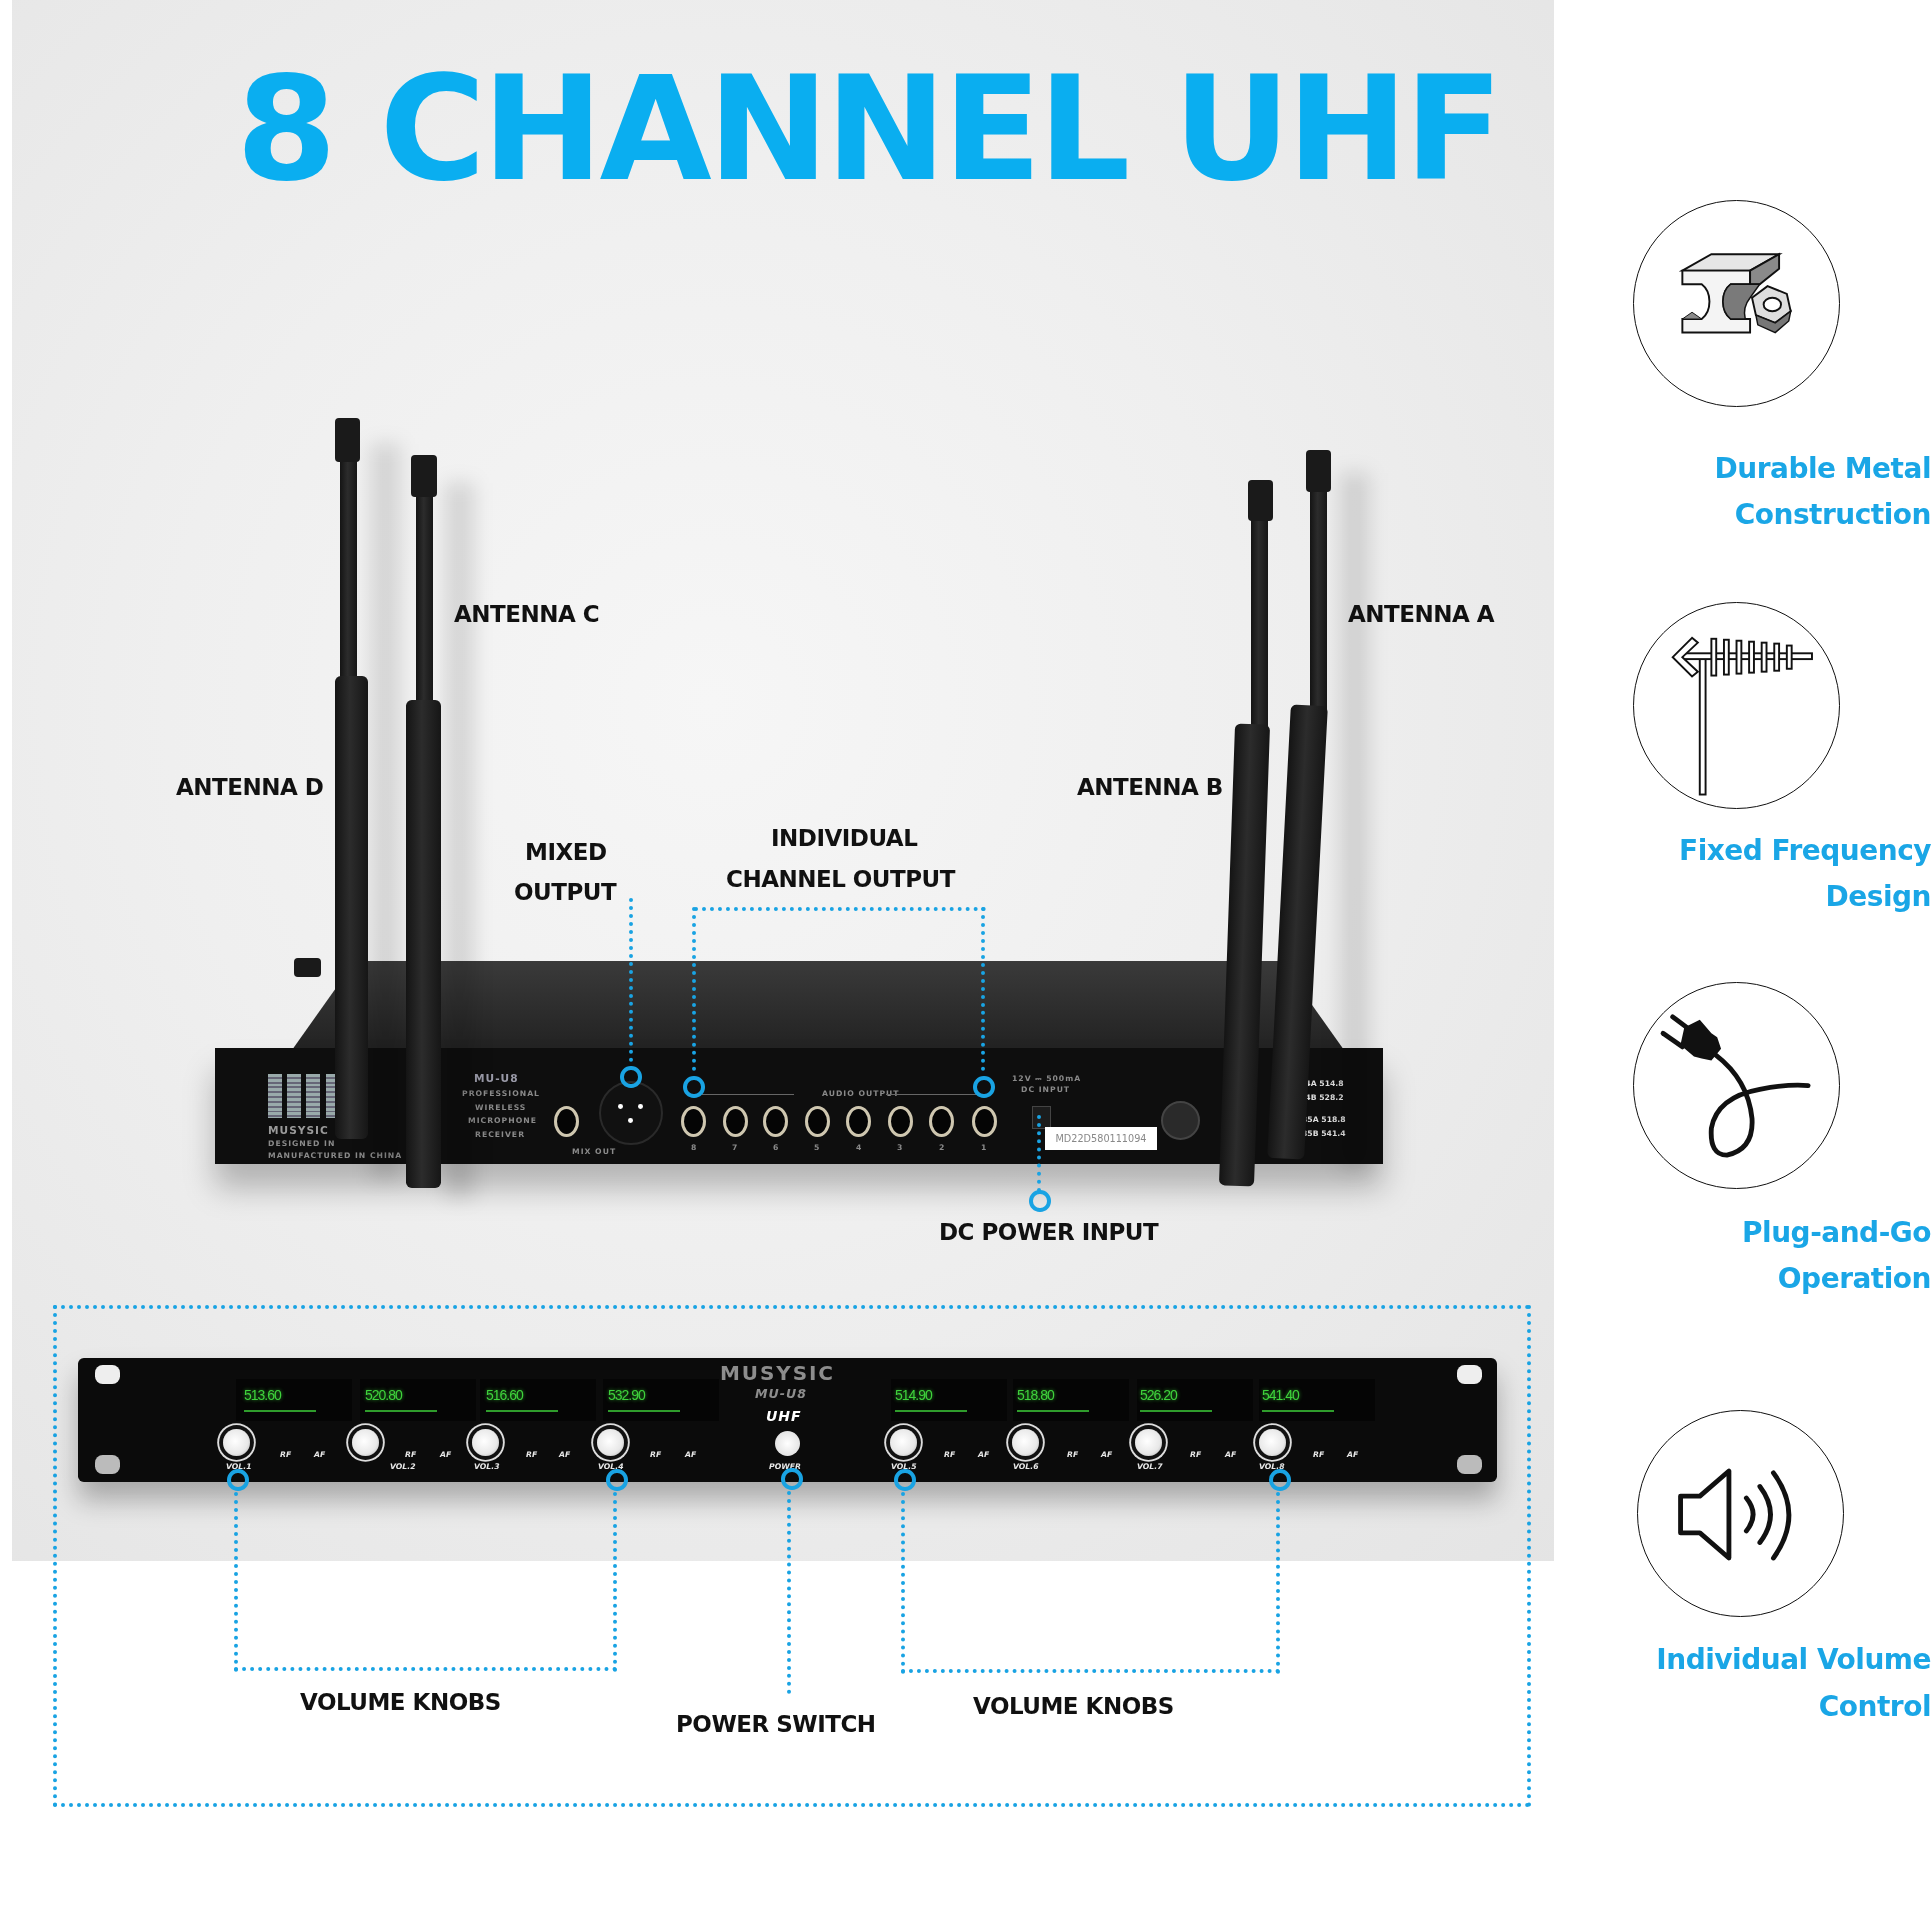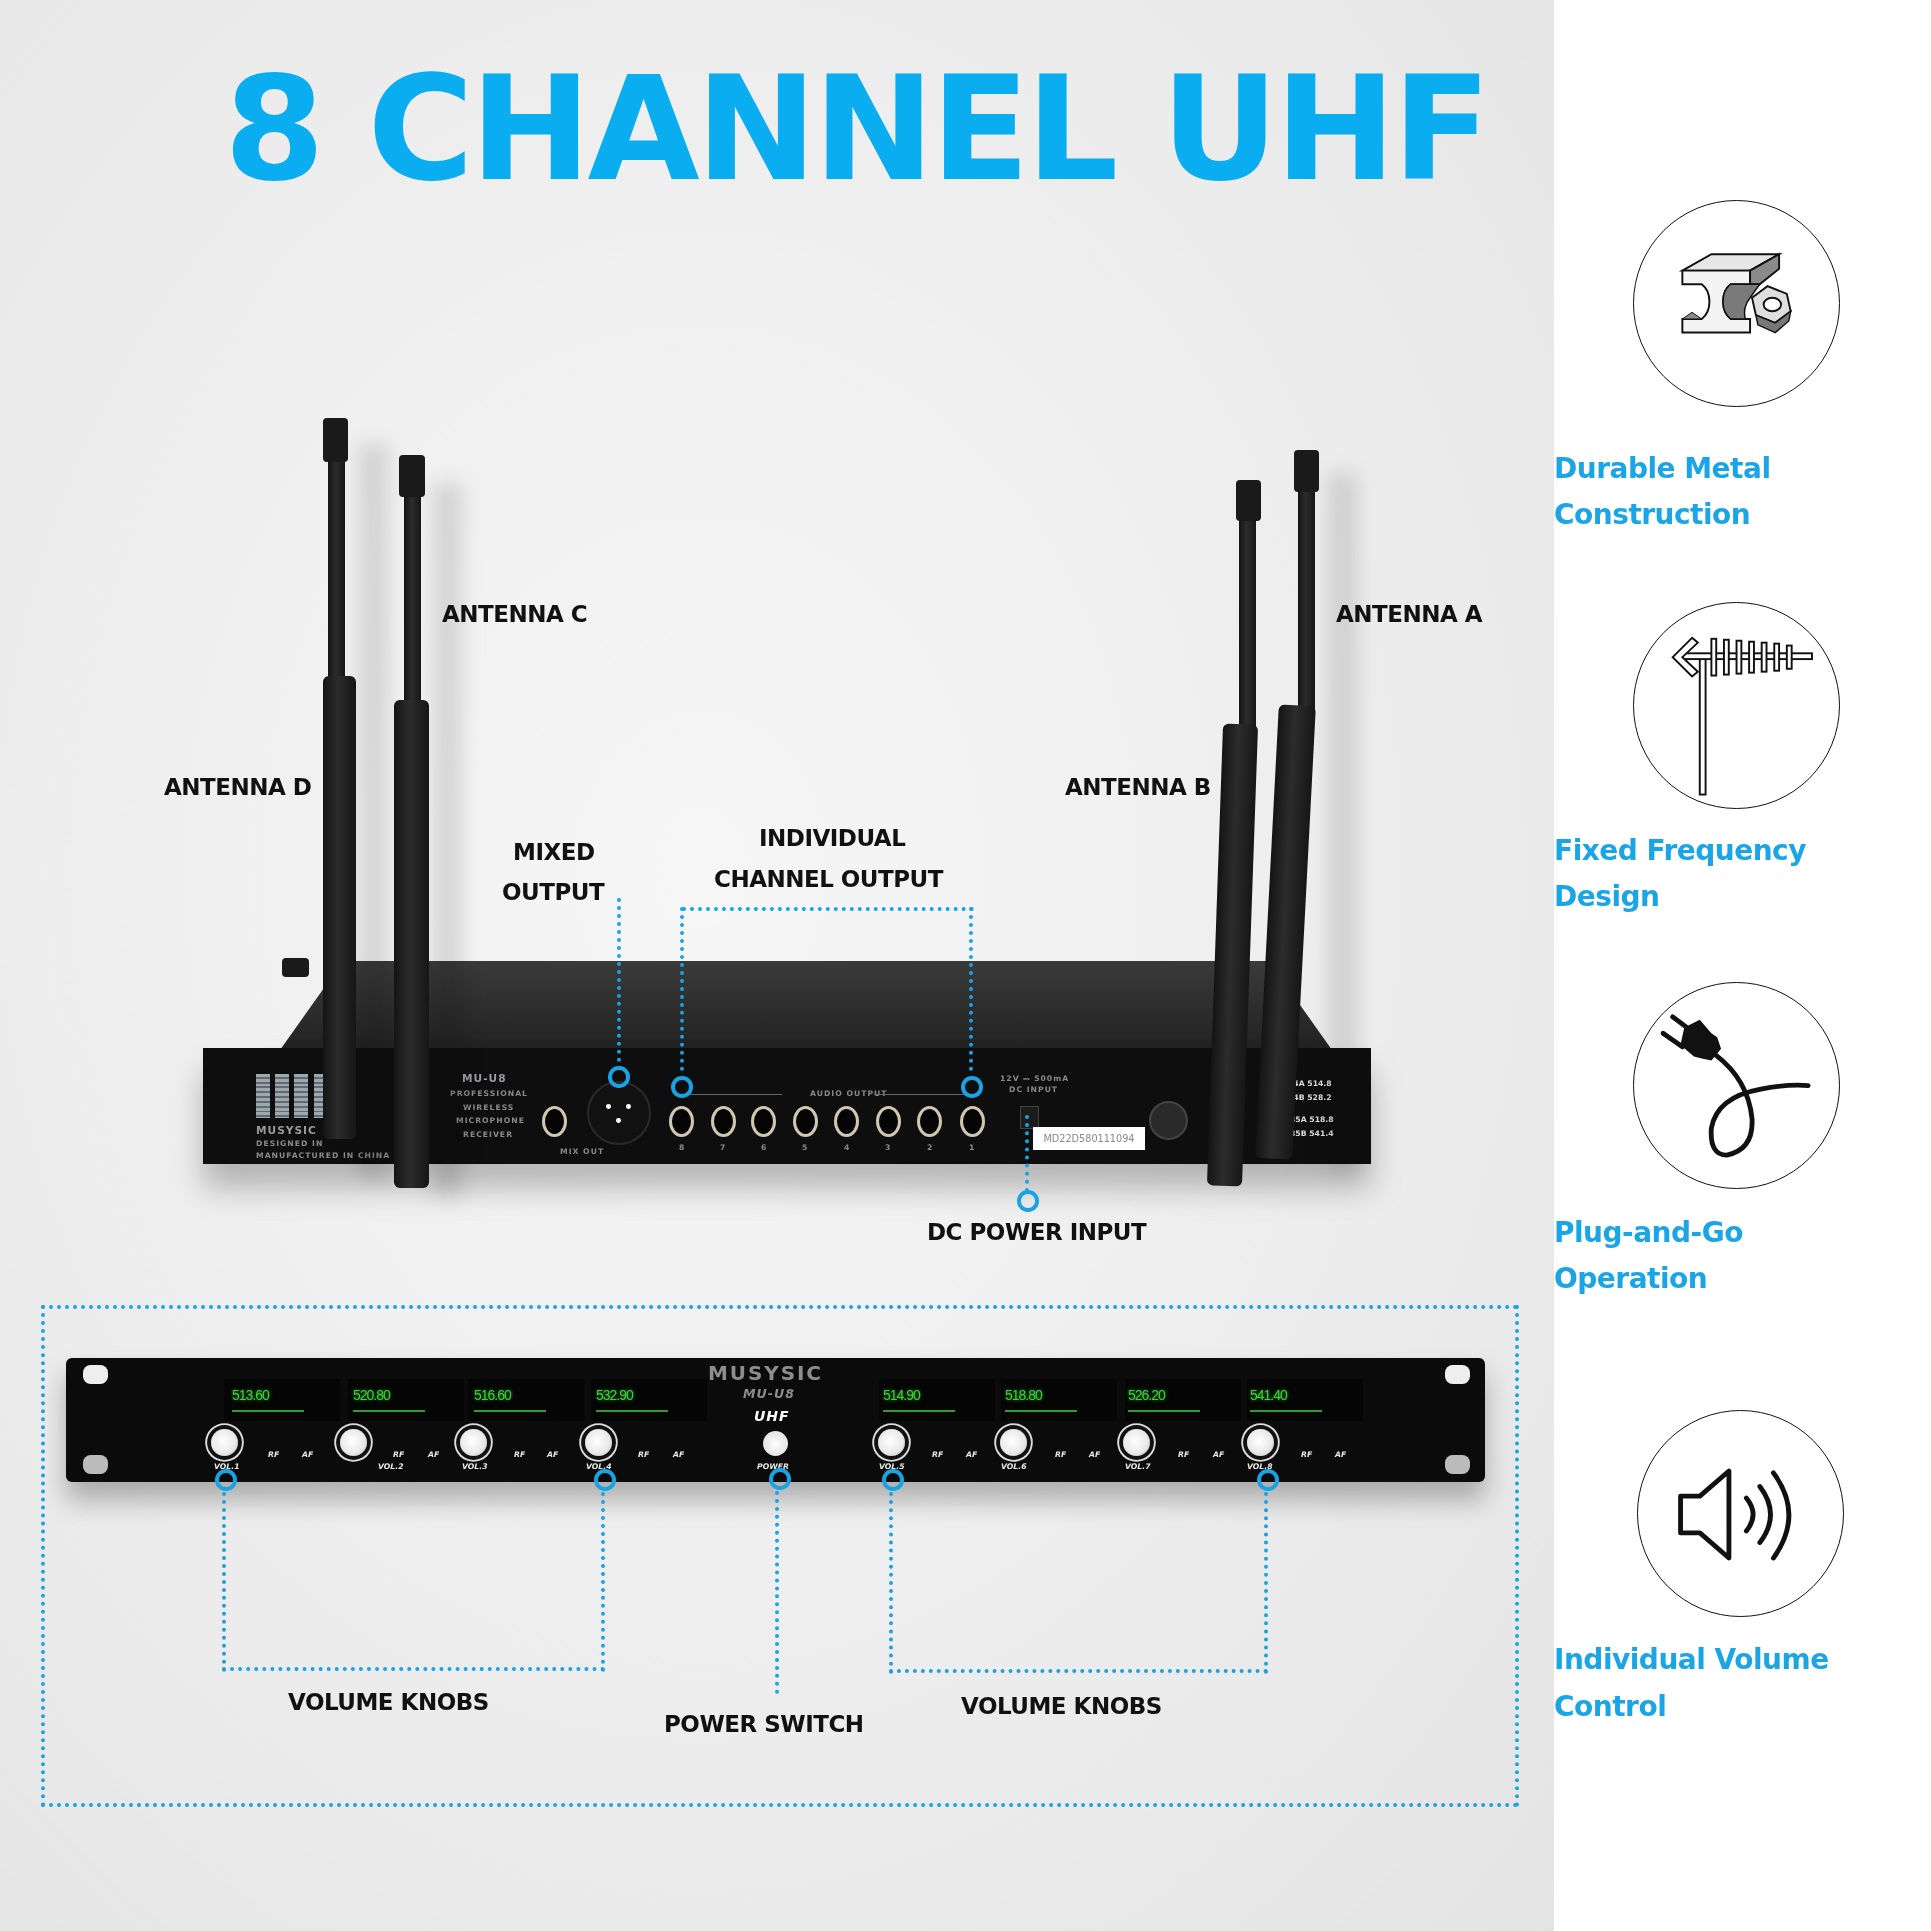--- a/index.html
+++ b/index.html
@@ -1,17 +1,17 @@
 <!DOCTYPE html>
 <html><head>
 <meta charset="utf-8">
 <style>
   html, body { margin:0; padding:0; }
   body { width:1931px; height:1931px; position:relative; overflow:hidden; font-family:"Liberation Sans", sans-serif; }
-  #canvas { position:absolute; left:0; top:0; width:1554px; height:1931px;
+  #canvas { position:absolute; left:12px; top:0; width:1554px; height:1561px;
     background: radial-gradient(ellipse at 45% 45%, #f6f6f6 0%, #efefef 45%, #e4e4e4 100%); }
   #sidebar { position:absolute; left:1554px; top:0; width:377px; height:1931px; background:#ffffff; }
 
   .title-1 { position:absolute; left:224px; top:56px; width:1149px; text-align:center;
     font-family:"DejaVu Sans", sans-serif; font-weight:bold; font-size:145px; line-height:145px;
     color:#0aaef0; letter-spacing:-3.9px; white-space:nowrap; }
   .title-2 { position:absolute; left:220px; top:225px; width:1159px; text-align:center;
     font-family:"DejaVu Sans", sans-serif; font-weight:bold; font-size:108px; line-height:108px;
     color:#0b0b0b; letter-spacing:-1px; white-space:nowrap; }
 
@@ -54,21 +54,21 @@
     box-shadow: 0 0 0 3.9px #111, 0 0 0 5.8px #ddd; }
   .tiny { position:absolute; color:#e8e8e8; font-family:"DejaVu Sans", sans-serif; font-size:7.7px; font-weight:bold; font-style:italic; white-space:nowrap; }
   .logo { position:absolute; left:708px; top:1361px; color:#8d8d8d; font-family:"DejaVu Sans", sans-serif; font-weight:bold; font-size:20px; letter-spacing:1.9px; }
   .model { position:absolute; left:743px; top:1386px; color:#8d8d8d; font-family:"DejaVu Sans", sans-serif; font-weight:bold; font-style:italic; font-size:12.6px; letter-spacing:1px; }
   .uhf { position:absolute; left:754px; top:1408px; color:#fff; font-family:"DejaVu Sans", sans-serif; font-weight:bold; font-style:italic; font-size:14px; letter-spacing:1px; }
   .power-btn { position:absolute; left:763px; top:1431px; width:25px; height:25px; border-radius:50%; background:radial-gradient(circle,#fff 0%,#e4e4e4 70%,#9a9a9a 100%); }
 
   
   .feat-circle { position:absolute; width:207px; height:207px; border:1.9px solid #111; border-radius:50%; box-sizing:border-box; background:#fff; }
   .feat-circle svg { position:absolute; left:0; top:0; }
-  .feat-label { position:absolute; width:377px; left:1554px; text-align:left; color:#1aa6e6;
+  .feat-label { position:absolute; width:377px; left:1554px; text-align:right; color:#1aa6e6;
     font-family:"DejaVu Sans", sans-serif; font-weight:bold; font-size:28px; line-height:46px; letter-spacing:-0.5px; }
 </style>
 </head>
 <body>
 
 <div id="canvas">
 
   <div class="title-1">8 CHANNEL UHF</div>
 
   <div>

